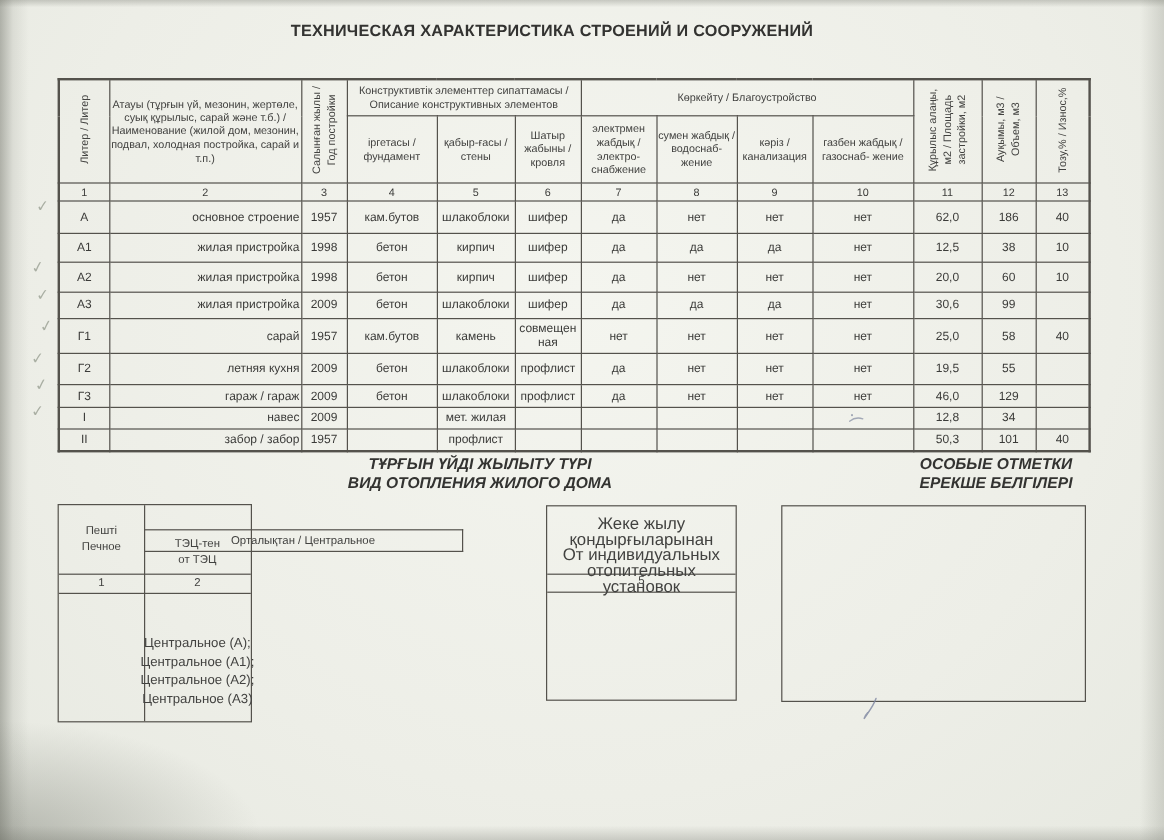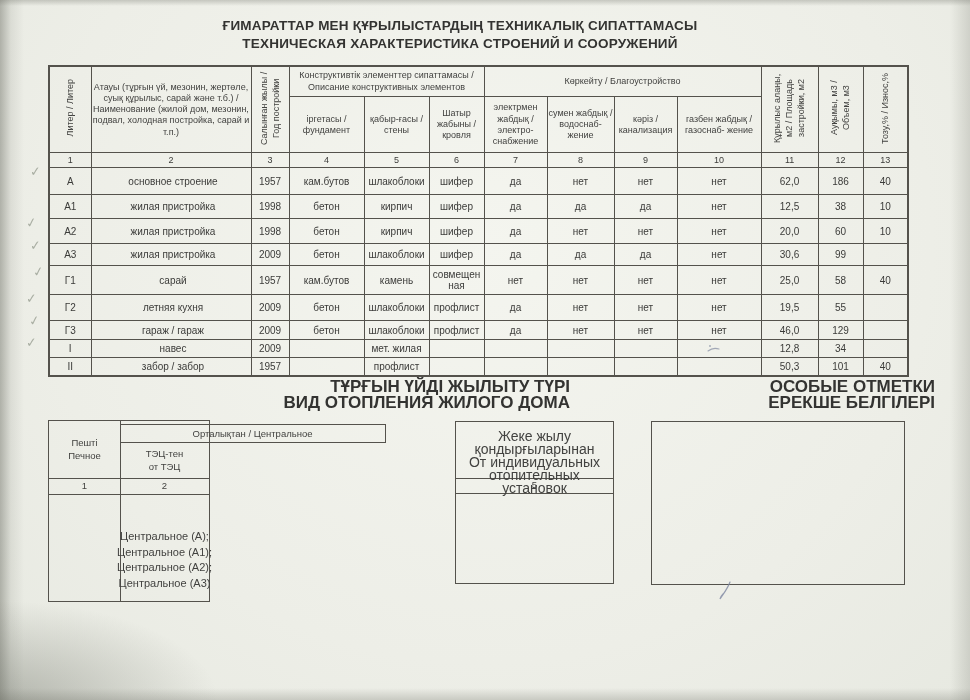--- a/index.html
+++ b/index.html
@@ -26,25 +26,25 @@
   table.main{position:absolute;left:48px;top:65px;width:859px;border-collapse:collapse;
     table-layout:fixed;border:2px solid #54524c;}
   table.main th, table.main td{border:1px solid #54524c;font-weight:normal;
     text-align:center;vertical-align:middle;padding:1px 1px;overflow:hidden;}
   table.main thead th{font-size:9px;line-height:1.25;color:#424240;}
   th.grp{font-size:9.5px;}
   th.namehdr{font-size:9.3px;line-height:1.3;padding:2px 6px;}
   .vth span{writing-mode:vertical-rl;transform:rotate(180deg);display:inline-block;
     font-size:9px;line-height:1.35;max-height:80px;}
   tbody td{font-size:10px;color:#3b3b39;}
-  tbody td.cname{text-align:center;padding-left:5px;}
+  tbody td.cname{text-align:right;padding-left:5px;}
   tr.numrow td{height:14px;font-size:9px;padding:0;}
   
-  .sec-title{position:absolute;font-weight:bold;font-size:17px;line-height:16px;
-    text-align:right;color:#333331;}
+  .sec-title{position:absolute;font-weight:bold;font-size:13px;line-height:16px;
+    text-align:center;color:#333331;font-style:italic;}
   
   .box{position:absolute;border:1px solid #54524c;}
   .abs{position:absolute;}
   .hl-line{position:absolute;border-top:1px solid #54524c;left:0;right:0;}
   .hl-vline{position:absolute;border-left:1px solid #54524c;top:0;bottom:0;}
   .cell-label{font-size:9.5px;line-height:13px;text-align:center;color:#424240;}
   .cell-num{font-size:9.5px;text-align:center;color:#424240;}
   .central-list{font-size:11px;line-height:15.5px;text-align:center;color:#424240;}
   .grp-hdr{position:absolute;border-top:1px solid #54524c;border-right:1px solid #54524c;
     border-bottom:1px solid #54524c;font-size:9.5px;text-align:center;color:#424240;}
@@ -56,21 +56,20 @@
 </head>
 <body>
 
 <div class="scan-left"></div>
 <div class="scan-top"></div>
 <div class="scan-right"></div>
 <div class="scan-bottom"></div>
 <div class="scan-corner"></div>
 
 <div class="doc-title">
-  <div>ҒИМАРАТТАР МЕН ҚҰРЫЛЫСТАРДЫҢ ТЕХНИКАЛЫҚ СИПАТТАМАСЫ</div>
   <div>ТЕХНИЧЕСКАЯ ХАРАКТЕРИСТИКА СТРОЕНИЙ И СООРУЖЕНИЙ</div>
 </div>
 
 <table class="main">
   <colgroup>
     <col style="width:42px">
       <col style="width:160px">
       <col style="width:38px">
     <col style="width:75px">
       <col style="width:65px">
@@ -282,21 +281,21 @@
   <div class="abs cell-num" style="left:0;top:59px;width:71px">1</div>
   <div class="abs cell-num" style="left:72px;top:59px;width:87px">2</div>
   <div class="abs central-list" style="left:68px;top:108px;width:95px">
       <div>Центральное (А);</div>
       <div>Центральное (А1);</div>
       <div>Центральное (А2);</div>
       <div>Центральное (А3)</div>
     </div>
 </div>
 
-<div class="grp-hdr" style="left:120px;top:424px;width:265px;height:17px;line-height:17px">Орталықтан / Центральное</div>
+<div class="grp-hdr" style="left:120px;top:441px;width:265px;height:17px;line-height:17px">Орталықтан / Центральное</div>
 
 <div class="box" style="left:455px;top:421px;width:157px;height:161px">
   <div class="hl-line" style="top:56px"></div>
   <div class="hl-line" style="top:71px"></div>
   <div class="abs cell-label" style="left:2px;top:8px;width:153px;font-size:14px">
     <div>Жеке жылу қондырғыларынан</div>
     <div>От индивидуальных</div>
     <div>отопительных установок</div>
   </div>
   <div class="abs cell-num" style="left:0;top:57px;width:157px">5</div>

